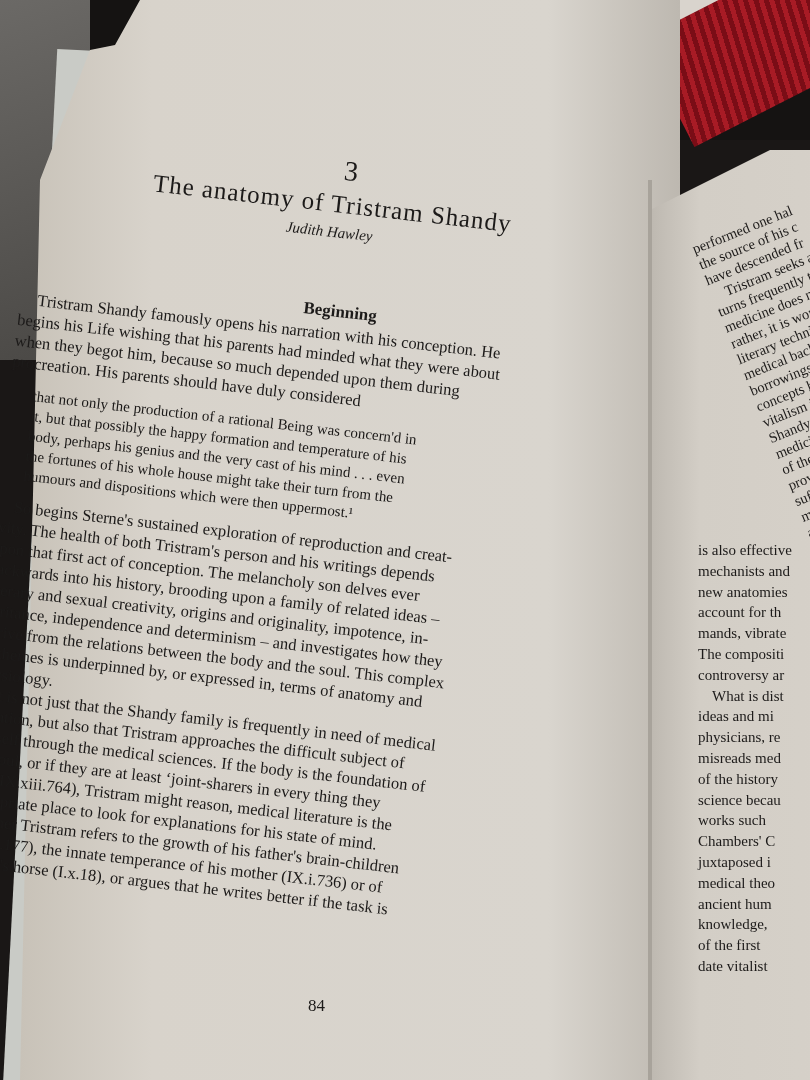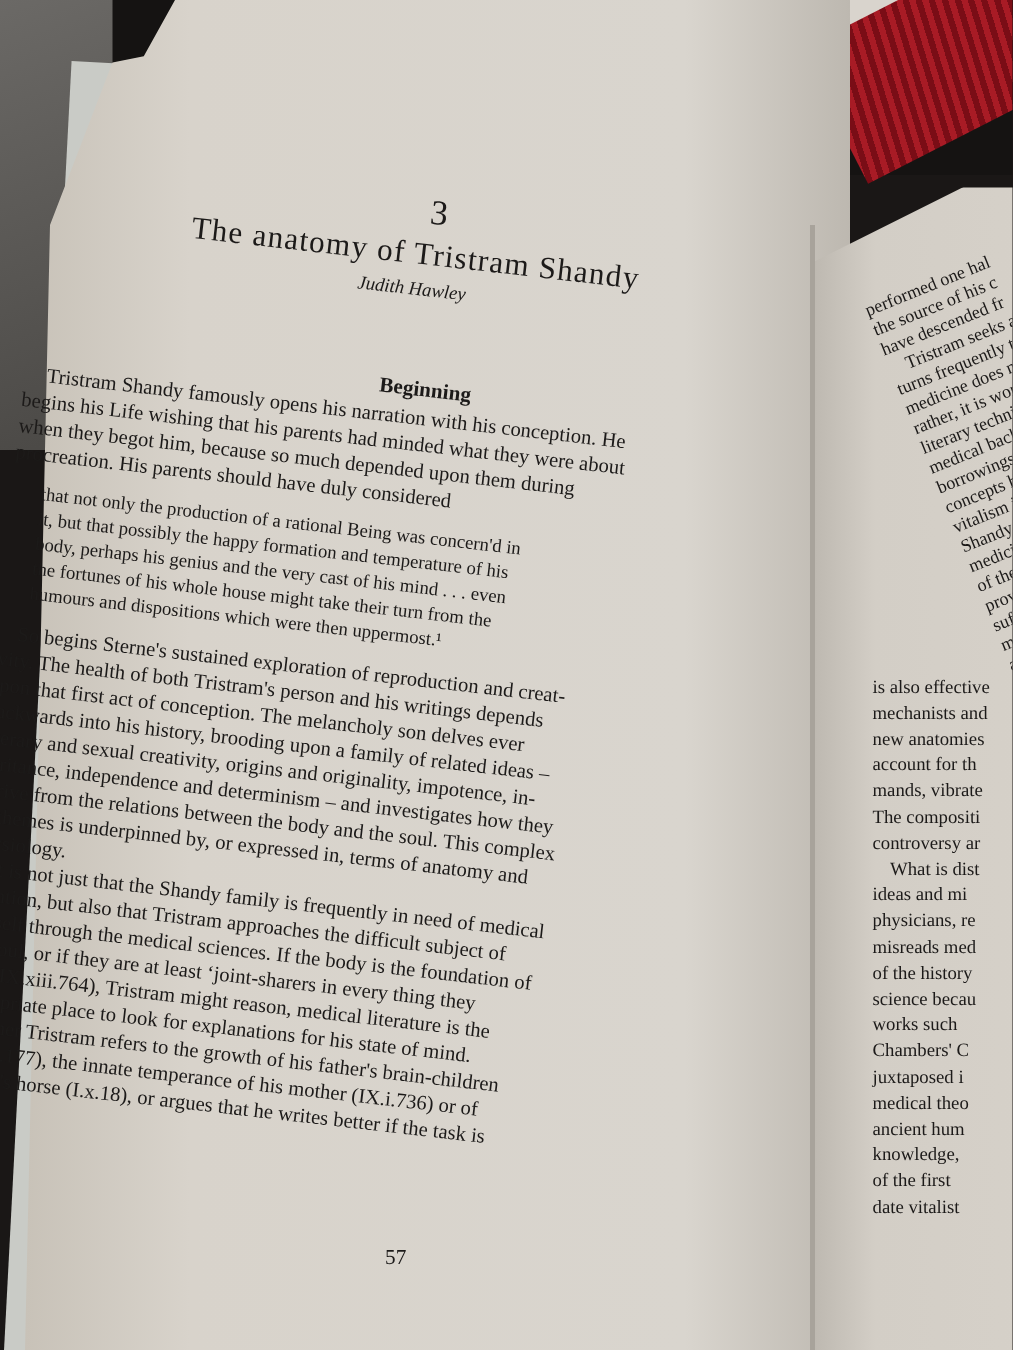--- a/index.html
+++ b/index.html
@@ -116,21 +116,21 @@
     <span class="line">himself through the medical sciences. If the body is the foundation of</span>
     <span class="line">the soul, or if they are at least ‘joint-sharers in every thing they</span>
     <span class="line">get’ (IX.xiii.764), Tristram might reason, medical literature is the</span>
     <span class="line">appropriate place to look for explanations for his state of mind.</span>
     <span class="line">Whether Tristram refers to the growth of his father's brain-children</span>
     <span class="line">(II.xix.177), the innate temperance of his mother (IX.i.736) or of</span>
     <span class="line">Yorick's horse (I.x.18), or argues that he writes better if the task is</span>
   </div>
 </div>
 
-<div class="page-num">57</div>
+<div class="page-num">84</div>
 
 <div class="right-text">
   <span class="line">performed one hal</span>
   <span class="line">the source of his c</span>
   <span class="line">have descended fr</span>
   <span class="line" style="padding-left:14px">Tristram seeks a</span>
   <span class="line">turns frequently t</span>
   <span class="line">medicine does no</span>
   <span class="line">rather, it is worke</span>
   <span class="line">literary technique</span>

